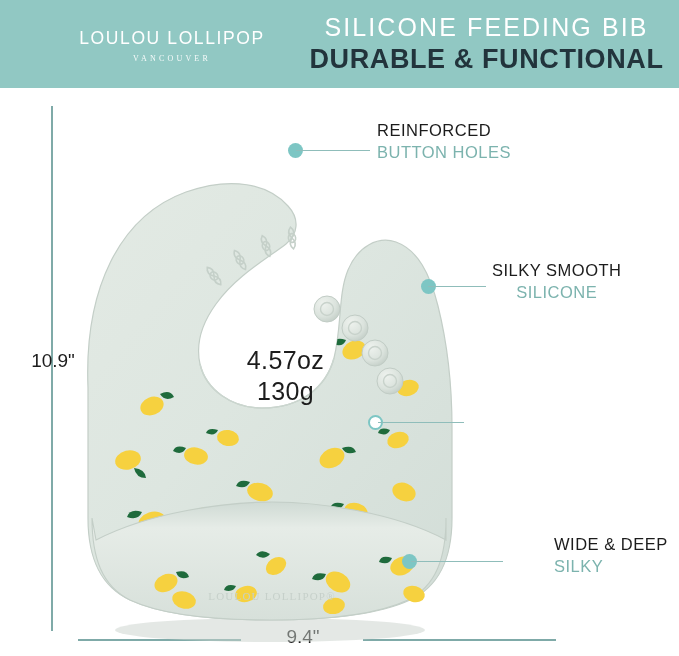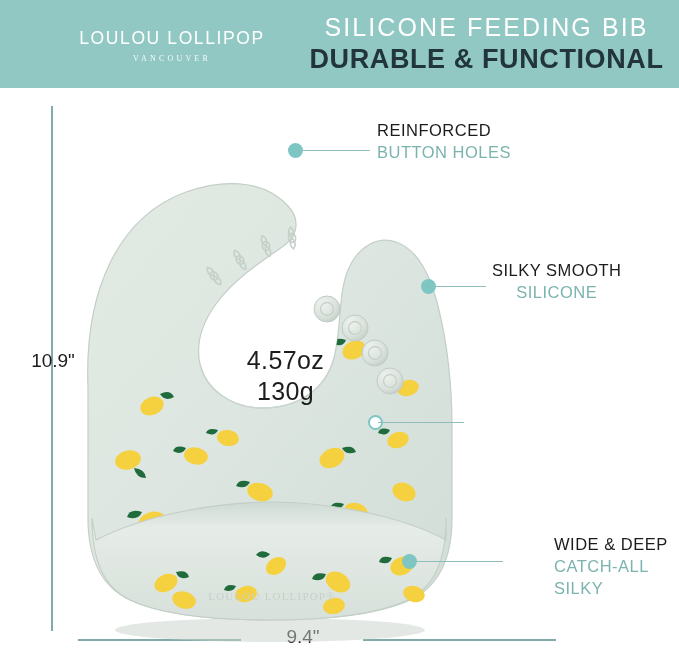--- a/index.html
+++ b/index.html
@@ -365,17 +365,16 @@
     <div class="l2 teal">SILICONE</div>
   </div>
 
   <div class="dot dot-hollow dot-thick"></div>
   <div class="lead lead-thick"></div>
 
   <div class="dot dot-pouch"></div>
   <div class="lead lead-pouch"></div>
   <div class="callout c-pouch">
     <div class="l1 dark">WIDE &amp; DEEP</div>
-    <div class="l2 teal">CATCH-ALL</div>
     <div class="l3 teal">SILKY</div>
   </div>
 
 </div>
 
 </body></html>

